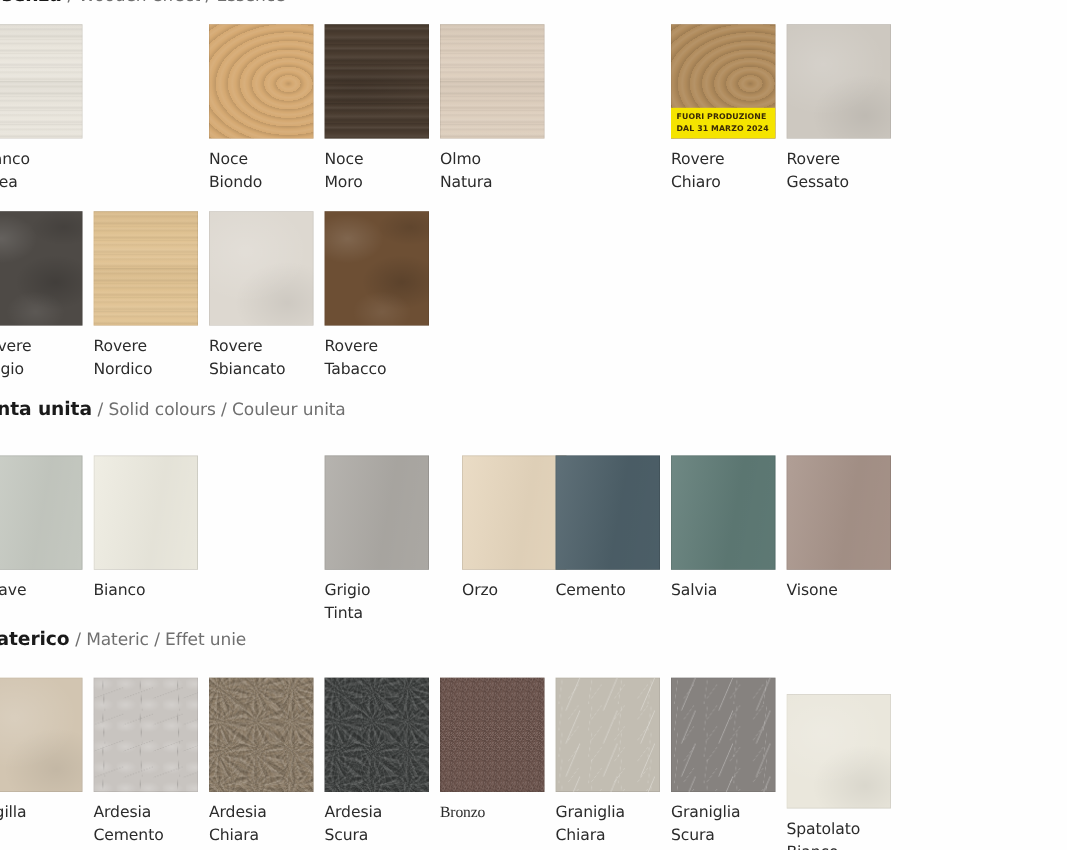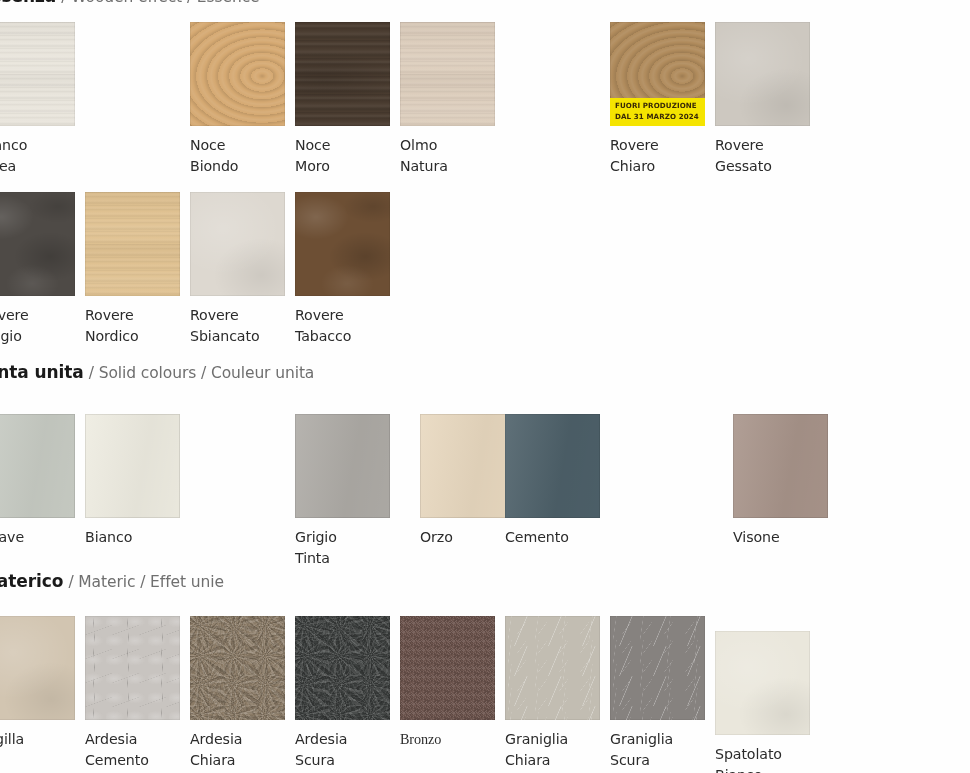--- a/index.html
+++ b/index.html
@@ -275,21 +275,27 @@
             <div class="tex vsheen"></div>
           </div>
           <div class="label">Orzo</div>
         </div>
         <div class="cell" style="left: 525px;">
           <div class="swatch flat" style="background-color: rgb(77, 96, 105);">
             <div class="tex vsheen"></div>
           </div>
           <div class="label">Cemento</div>
         </div>
-        <div class="cell" style="left: 753px;">
+        <div class="cell" style="left: 630px;">
+          <div class="swatch flat" style="background-color: rgb(95, 123, 118);">
+            <div class="tex vsheen"></div>
+          </div>
+          <div class="label">Salvia</div>
+        </div>
+        <div class="cell" style="left: 735px;">
           <div class="swatch flat" style="background-color: rgb(168, 148, 138);">
             <div class="tex vsheen"></div>
           </div>
           <div class="label">Visone</div>
         </div>
       </div>
     </div>
     <div class="section" style="top: 0px;">
       <div class="section-head" style="top: 571px;"><span class="sec-name">Materico</span> <span class="sec-trans">/ Materic / Effet unie</span></div>
       <div class="row" style="top: 616px; height: 164px;">

